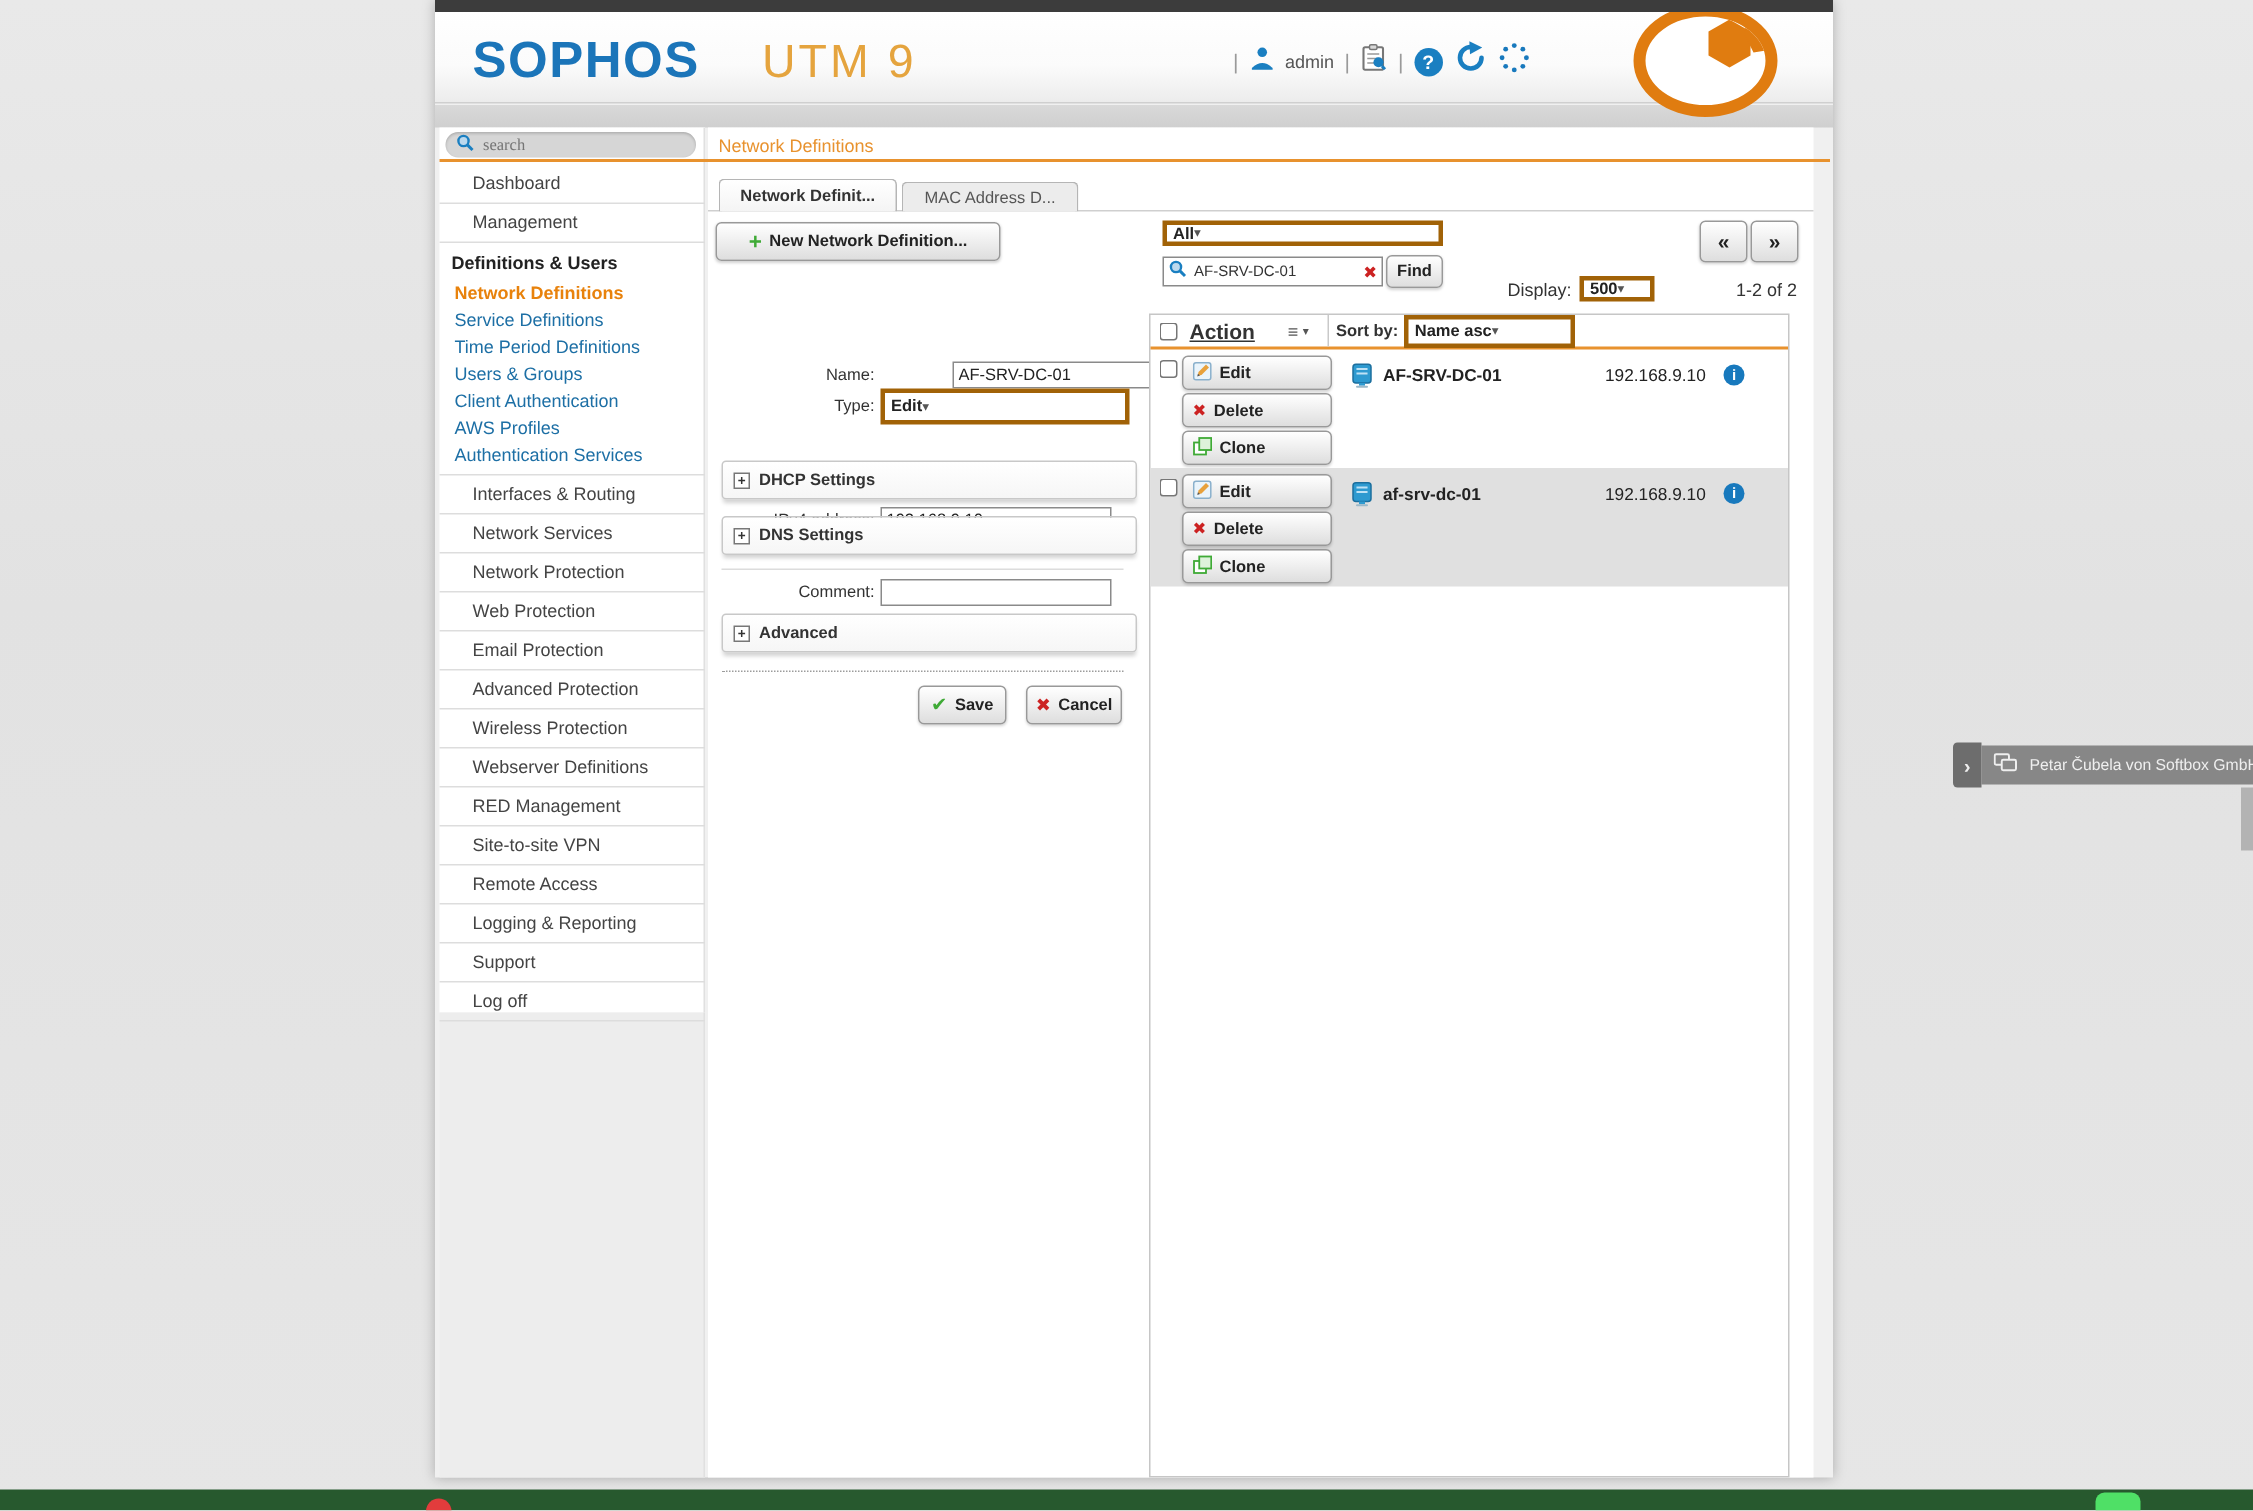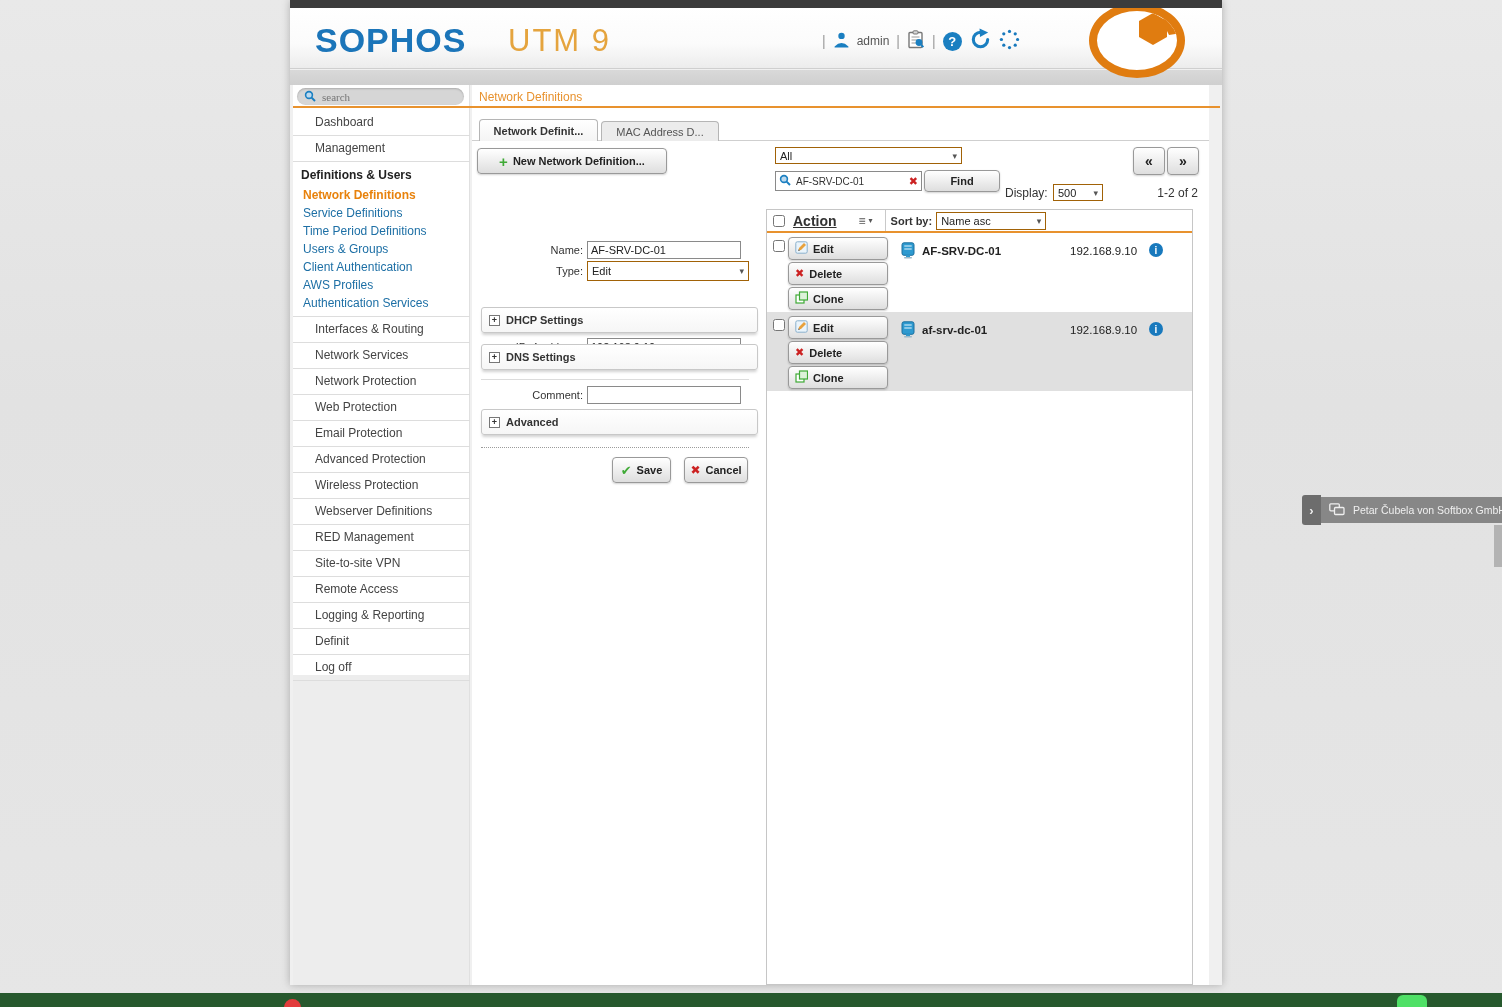--- a/index.html
+++ b/index.html
@@ -44,22 +44,22 @@
   .nav .sect{height:24px;line-height:26px;padding-left:8px;font-size:12px;color:#222;font-weight:bold;}
   .nav .sub{height:18px;line-height:18px;padding-left:10px;font-size:12px;color:#1d6fa5;}
   .nav .sub.active{color:#e8820c;font-weight:bold;}
   .nav .subwrap{border-bottom:1px solid #ddd;padding-bottom:4px;}
 
   
   .btn{display:flex;align-items:center;justify-content:center;gap:5px;
        background:linear-gradient(180deg,#ffffff,#dedede);border:1px solid #999;border-radius:4px;
        box-shadow:0 1px 2px rgba(0,0,0,.18);font-size:11px;font-weight:bold;color:#222;cursor:default;}
   .btn-left{justify-content:flex-start;padding-left:6px;}
-  .fsel{border:1px solid #a16207;background:#fff;display:flex;align-items:center;
-        justify-content:space-between;font-size:11px;color:#222;padding:0 4px;}
+  .fsel{border:3px solid #a16207;background:#fff;display:flex;align-items:center;
+        justify-content:flex-start;font-size:11px;color:#222;padding:0 4px;font-weight:bold;}
   .fsel .car{font-size:9px;color:#555;}
   .tin{border:1px solid #8a8a8a;background:#fff;font-size:11px;color:#222;padding:0 3px;outline:none;
        font-family:inherit;}
   .glyph-green{color:#3faa36;font-weight:bold;}
   .glyph-red{color:#cc2222;font-weight:bold;}
   .info-dot{width:14px;height:14px;border-radius:50%;background:#1879bd;color:#fff;
             font-size:10px;font-weight:bold;display:flex;align-items:center;justify-content:center;}
   .xbox{width:9px;height:9px;border:1px solid #777;background:#fff;font-size:9px;line-height:8px;
         text-align:center;color:#333;}
 
@@ -182,32 +182,32 @@
       <span class="car">▾</span>
     </div>
     <div class="abs" style="left:303px;top:86px;width:147px;height:20px;border:1px solid #8a8a8a;background:#fff;display:flex;align-items:center;gap:3px;padding:0 3px;">
       <span><svg width="12" height="12" viewBox="0 0 12 12">
             <circle cx="5" cy="5" r="3.4" fill="#bcd9ee" stroke="#1a7fc1" stroke-width="1.6"></circle>
             <line x1="7.6" y1="7.6" x2="11" y2="11" stroke="#1a7fc1" stroke-width="2"></line>
           </svg></span>
       <input class="abs" style="position: static; border: none; outline: none; flex: 1 1 0%; font-size: 10px; color: rgb(51, 51, 51); font-family: inherit; min-width: 0px;" value="AF-SRV-DC-01">
       <span class="glyph-red" style="font-size:11px;">✖</span>
     </div>
-    <div class="abs btn" style="left:452px;top:85px;width:76px;height:22px;">Find</div>
+    <div class="abs btn" style="left:452px;top:85px;width:38px;height:22px;">Find</div>
     <div class="abs" style="left:533px;top:101px;font-size:12px;color:#333;">Display:</div>
     <div class="abs fsel" style="left:581px;top:99px;width:50px;height:17px;">
       <span>500</span>
       <span class="car">▾</span>
     </div>
     <div class="abs btn" style="left:661px;top:62px;width:32px;height:28px;font-size:14px;">«</div>
     <div class="abs btn" style="left:695px;top:62px;width:32px;height:28px;font-size:14px;">»</div>
     <div class="abs" style="left:640px;top:101px;width:86px;text-align:right;font-size:12px;color:#333;">1-2 of 2</div>
 
     <div class="abs" style="left:5px;top:124px;width:277px;height:370px;">
-      <div class="frow" style="left:0;top:32px;">
+      <div class="frow" style="left:0;top:32px;gap:48px;">
         <span class="flabel">Name:</span>
         <input class="tin" style="width: 146px; height: 16px;" value="AF-SRV-DC-01">
       </div>
       <div class="frow" style="left:0;top:53px;">
         <span class="flabel">Type:</span>
         <div class="fsel" style="width:152px;height:18px;">
           <span>Edit</span>
           <span class="car">▾</span>
         </div>
       </div>
@@ -359,21 +359,21 @@
     <div class="toplvl">Network Protection</div>
     <div class="toplvl">Web Protection</div>
     <div class="toplvl">Email Protection</div>
     <div class="toplvl">Advanced Protection</div>
     <div class="toplvl">Wireless Protection</div>
     <div class="toplvl">Webserver Definitions</div>
     <div class="toplvl">RED Management</div>
     <div class="toplvl">Site-to-site VPN</div>
     <div class="toplvl">Remote Access</div>
     <div class="toplvl">Logging &amp; Reporting</div>
-    <div class="toplvl">Definit</div>
+    <div class="toplvl">Support</div>
     <div class="toplvl">Log off</div>
   </div>
 
   <div class="abs ov-tab">›</div>
   <div class="abs ov-bar">
     <span><svg width="16" height="13" viewBox="0 0 16 13">
           <rect x="0.8" y="0.8" width="9.5" height="7" rx="1" fill="none" stroke="#efefef" stroke-width="1.3"></rect>
           <rect x="5.5" y="4.5" width="9.5" height="7" rx="1" fill="#8a8a8a" stroke="#efefef" stroke-width="1.3"></rect>
         </svg></span>
     <span>Petar Čubela von Softbox GmbH</span>

